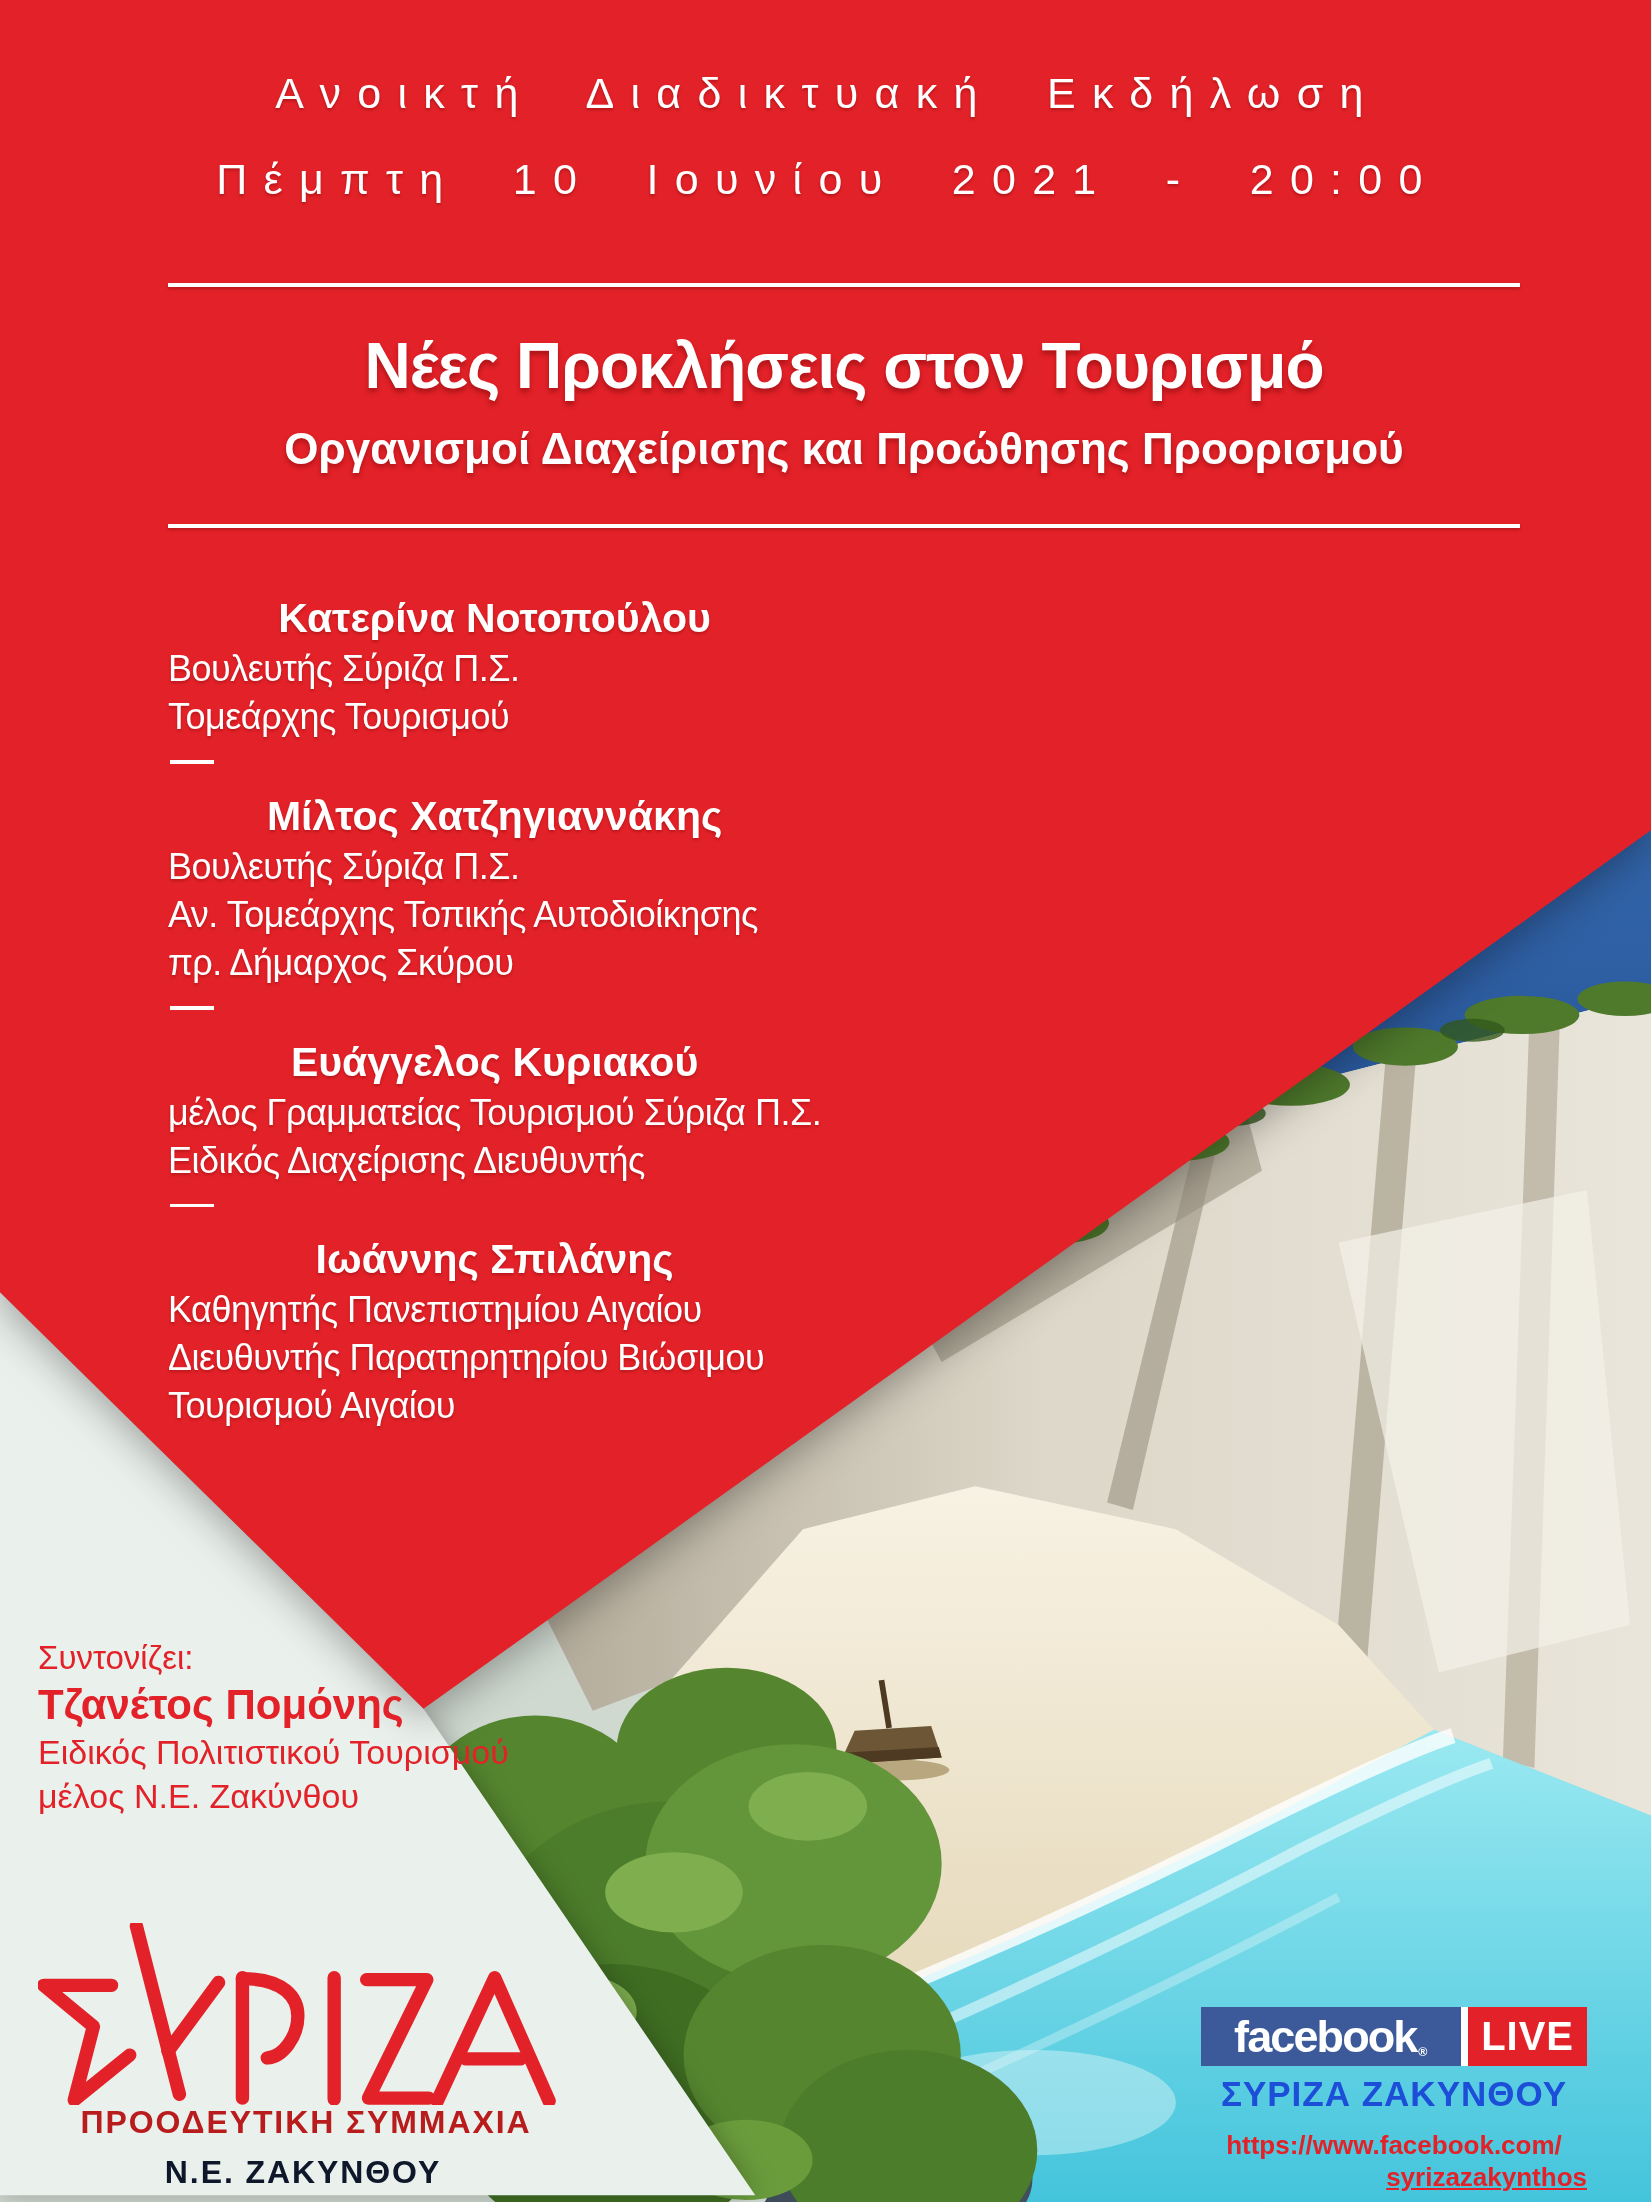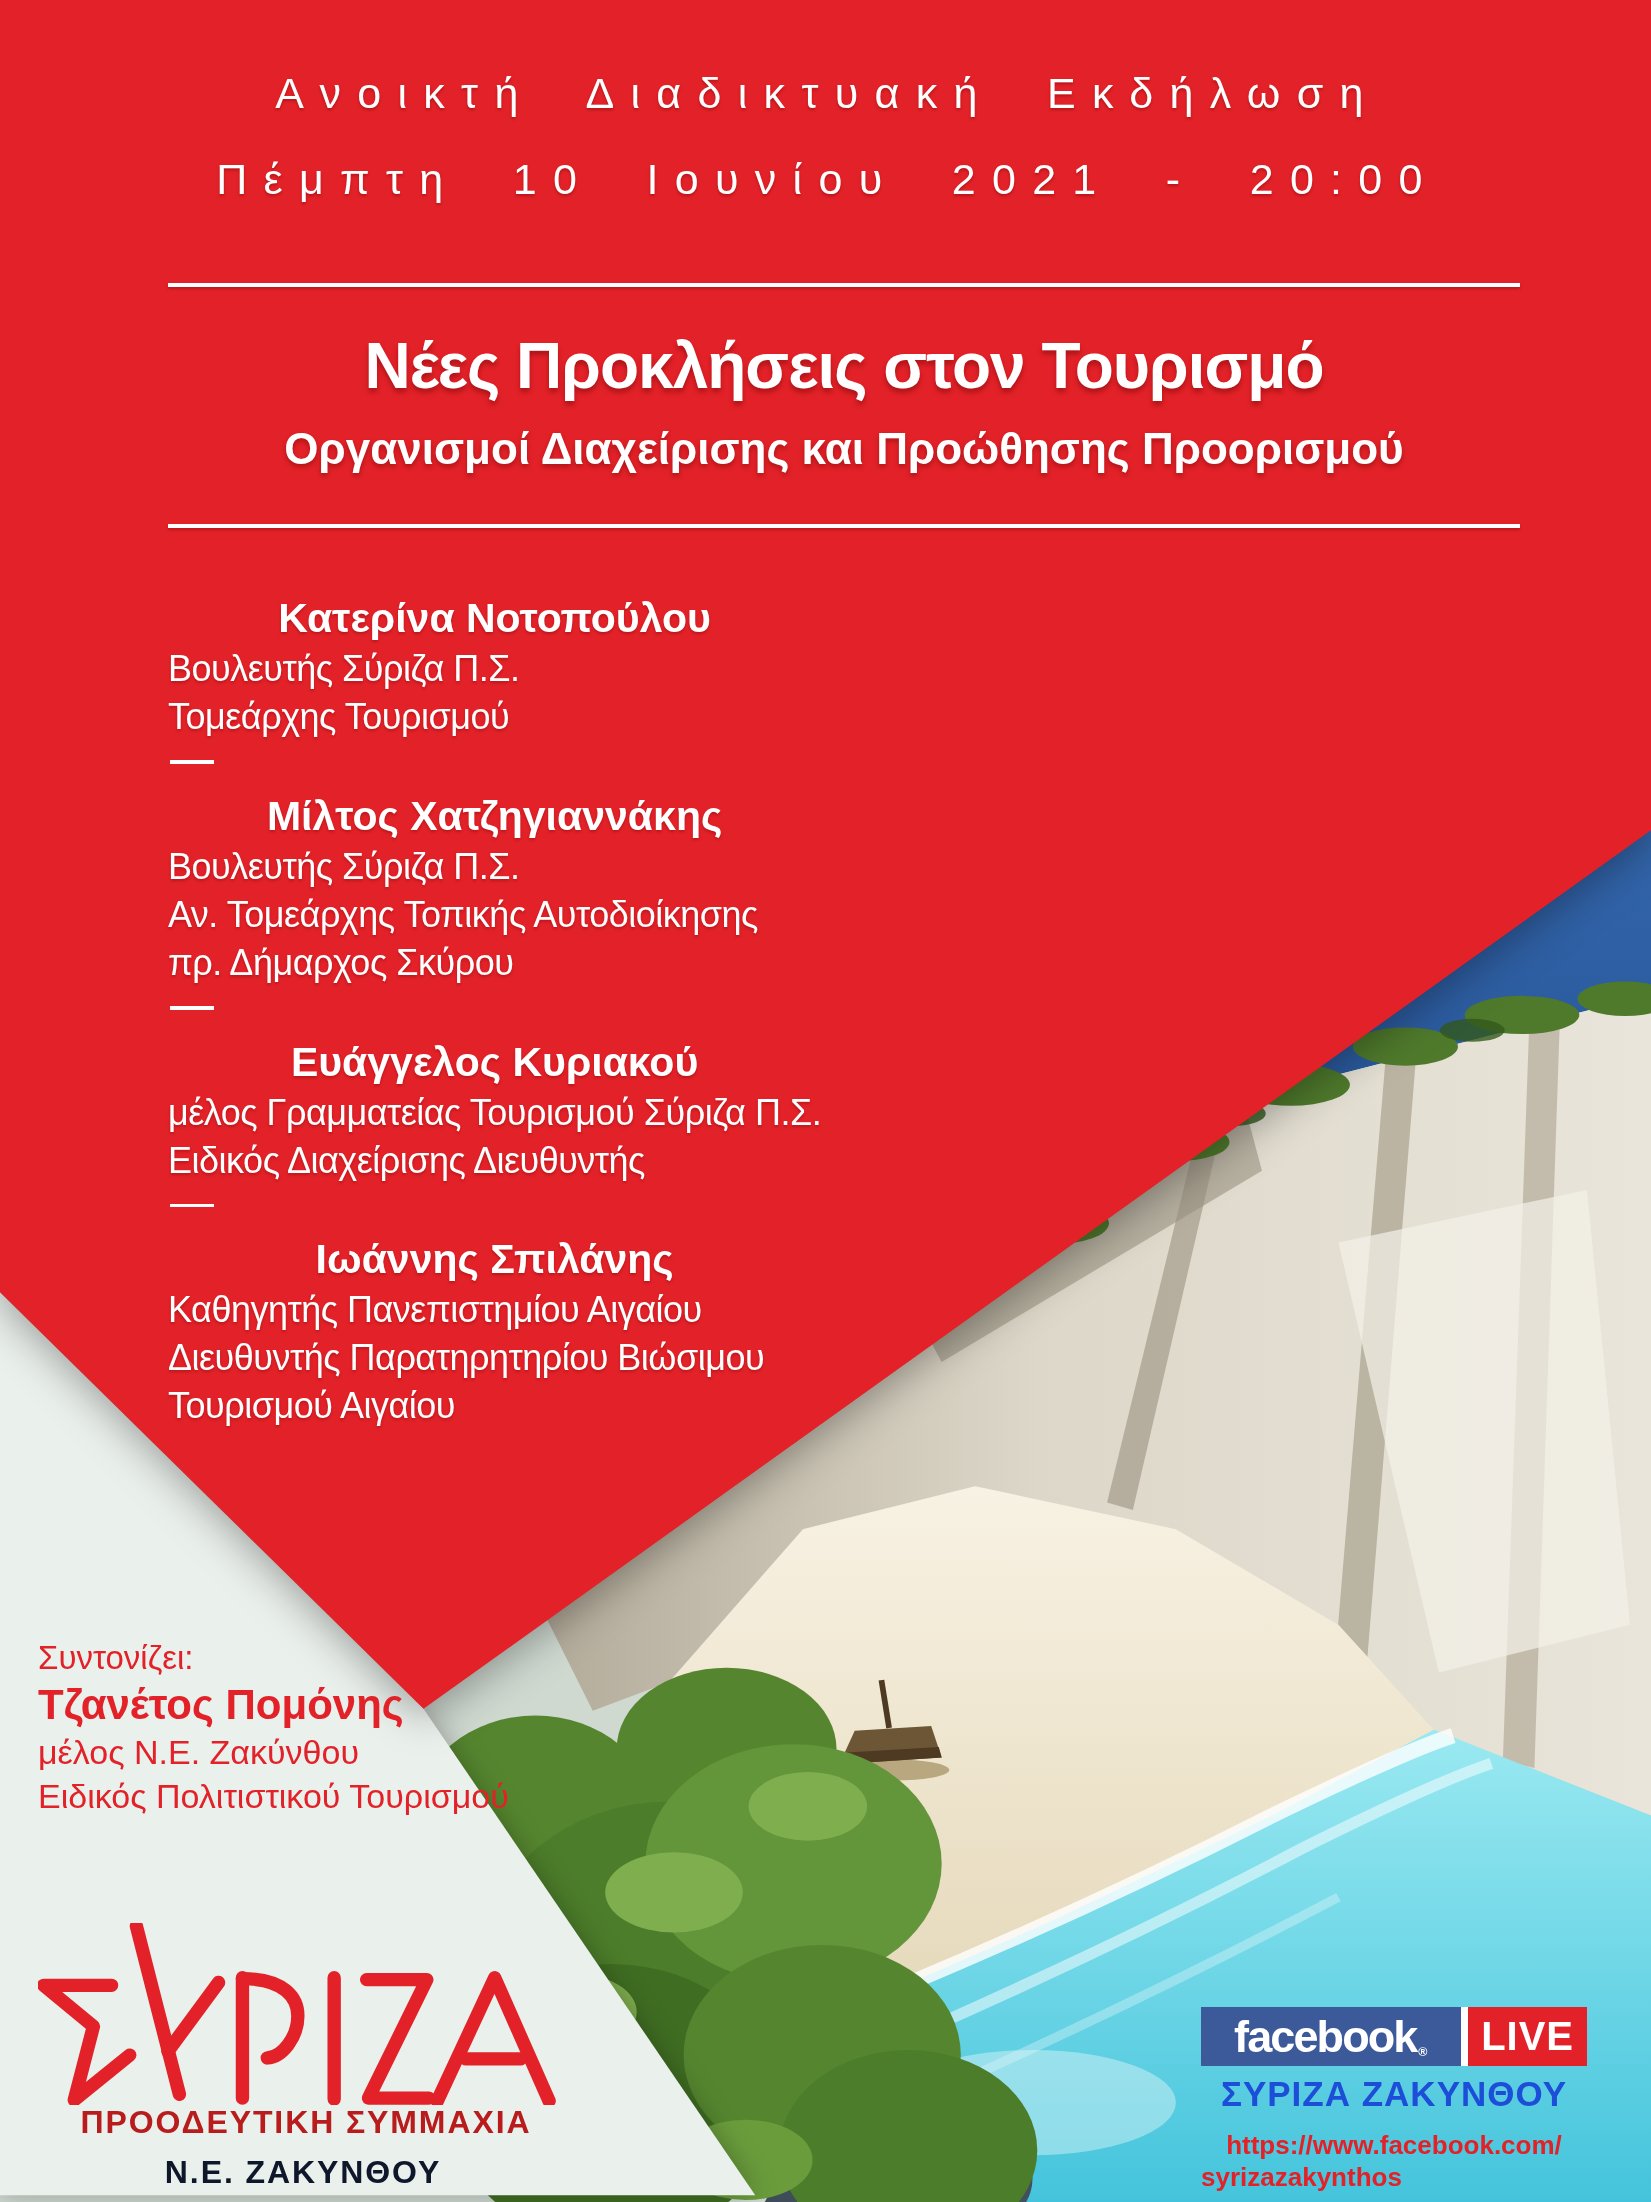--- a/index.html
+++ b/index.html
@@ -56,21 +56,21 @@
   .fb-lockup{display:flex;width:386px;height:59px;background:#fff;}
   .fb-blue{width:260px;height:59px;background:#3c5a99;color:#fff;display:flex;align-items:center;justify-content:center;
     font-size:45px;font-weight:bold;letter-spacing:-1.9px;}
   .fb-reg{font-size:12.4px;align-self:flex-end;margin:0 0 6.7px 1.9px;letter-spacing:0;}
   .fb-gap{width:7.6px;height:59px;background:#fff;}
   .fb-red{width:119px;height:59px;background:#e32128;color:#fff;display:flex;align-items:center;justify-content:center;
     font-size:40px;font-weight:bold;letter-spacing:1px;}
   .fb-page{margin-top:7.6px;width:386px;text-align:center;color:#1d4ed8;
     font-size:35px;font-weight:bold;letter-spacing:1px;white-space:nowrap;}
   .fb-url1{margin-top:15.3px;width:386px;text-align:center;color:#e32128;font-size:26px;font-weight:bold;line-height:32px;}
-  .fb-url2{width:386px;text-align:left;color:#e32128;font-size:26px;font-weight:bold;line-height:32px;}
+  .fb-url2{width:386px;text-align:right;color:#e32128;font-size:26px;font-weight:bold;line-height:32px;text-decoration:underline;}
 </style>
 </head>
 <body>
 
 <div class="page">
 
   <svg class="bg" viewBox="0 0 1728 2304" preserveAspectRatio="none">
     <defs>
       <linearGradient id="gSea" x1="0" y1="0" x2="0" y2="1">
         <stop offset="0" stop-color="#3568ae"></stop>
@@ -193,22 +193,22 @@
       <div class="sp-name">Ιωάννης Σπιλάνης</div>
       <div class="sp-role">Καθηγητής Πανεπιστημίου Αιγαίου</div>
       <div class="sp-role">Διευθυντής Παρατηρητηρίου Βιώσιμου</div>
       <div class="sp-role">Τουρισμού Αιγαίου</div>
     </div>
   </div>
 
   <div class="abs moderator">
     <div class="mod-label">Συντονίζει:</div>
     <div class="mod-name">Τζανέτος Πομόνης</div>
+    <div class="mod-role">Ειδικός Πολιτιστικού Τουρισμού</div>
     <div class="mod-role">μέλος Ν.Ε. Ζακύνθου</div>
-    <div class="mod-role">Ειδικός Πολιτιστικού Τουρισμού</div>
   </div>
 
   <svg class="abs logo-box" viewBox="0 0 560 190" fill="none" stroke="#e32128" stroke-width="14" stroke-linecap="round" stroke-linejoin="round">
 
     <path d="M77,65 L6,65 L58,108 L38,185 L96,138"></path>
 
     <path d="M103,3 L148,179"></path>
 
     <path d="M189,62 L136,134"></path>
 

